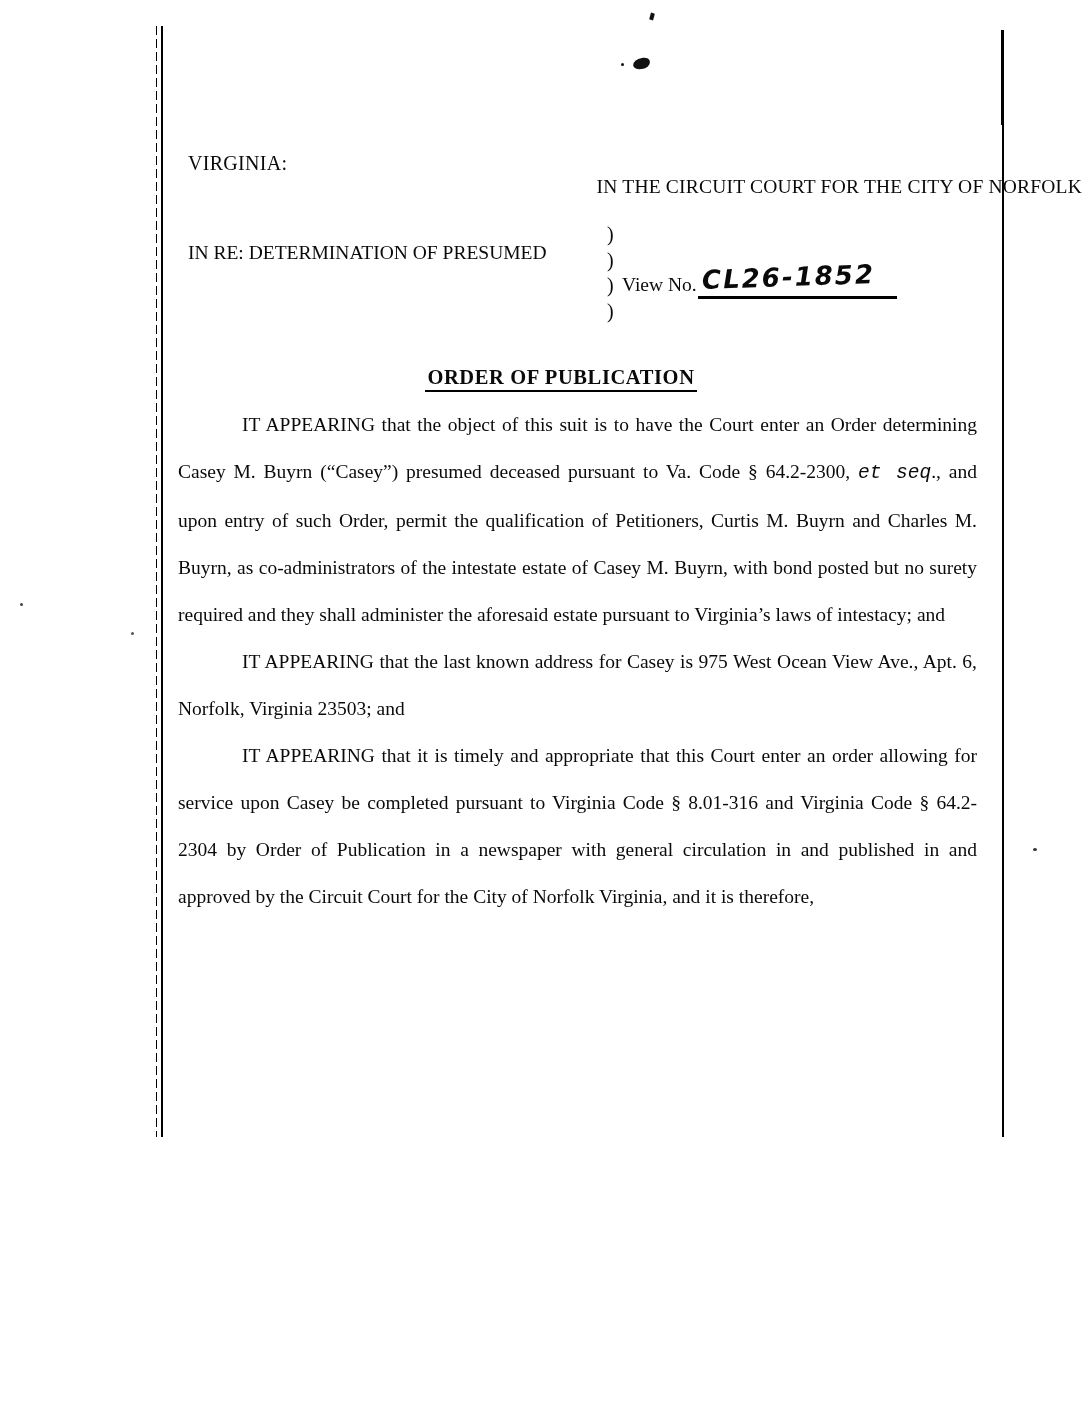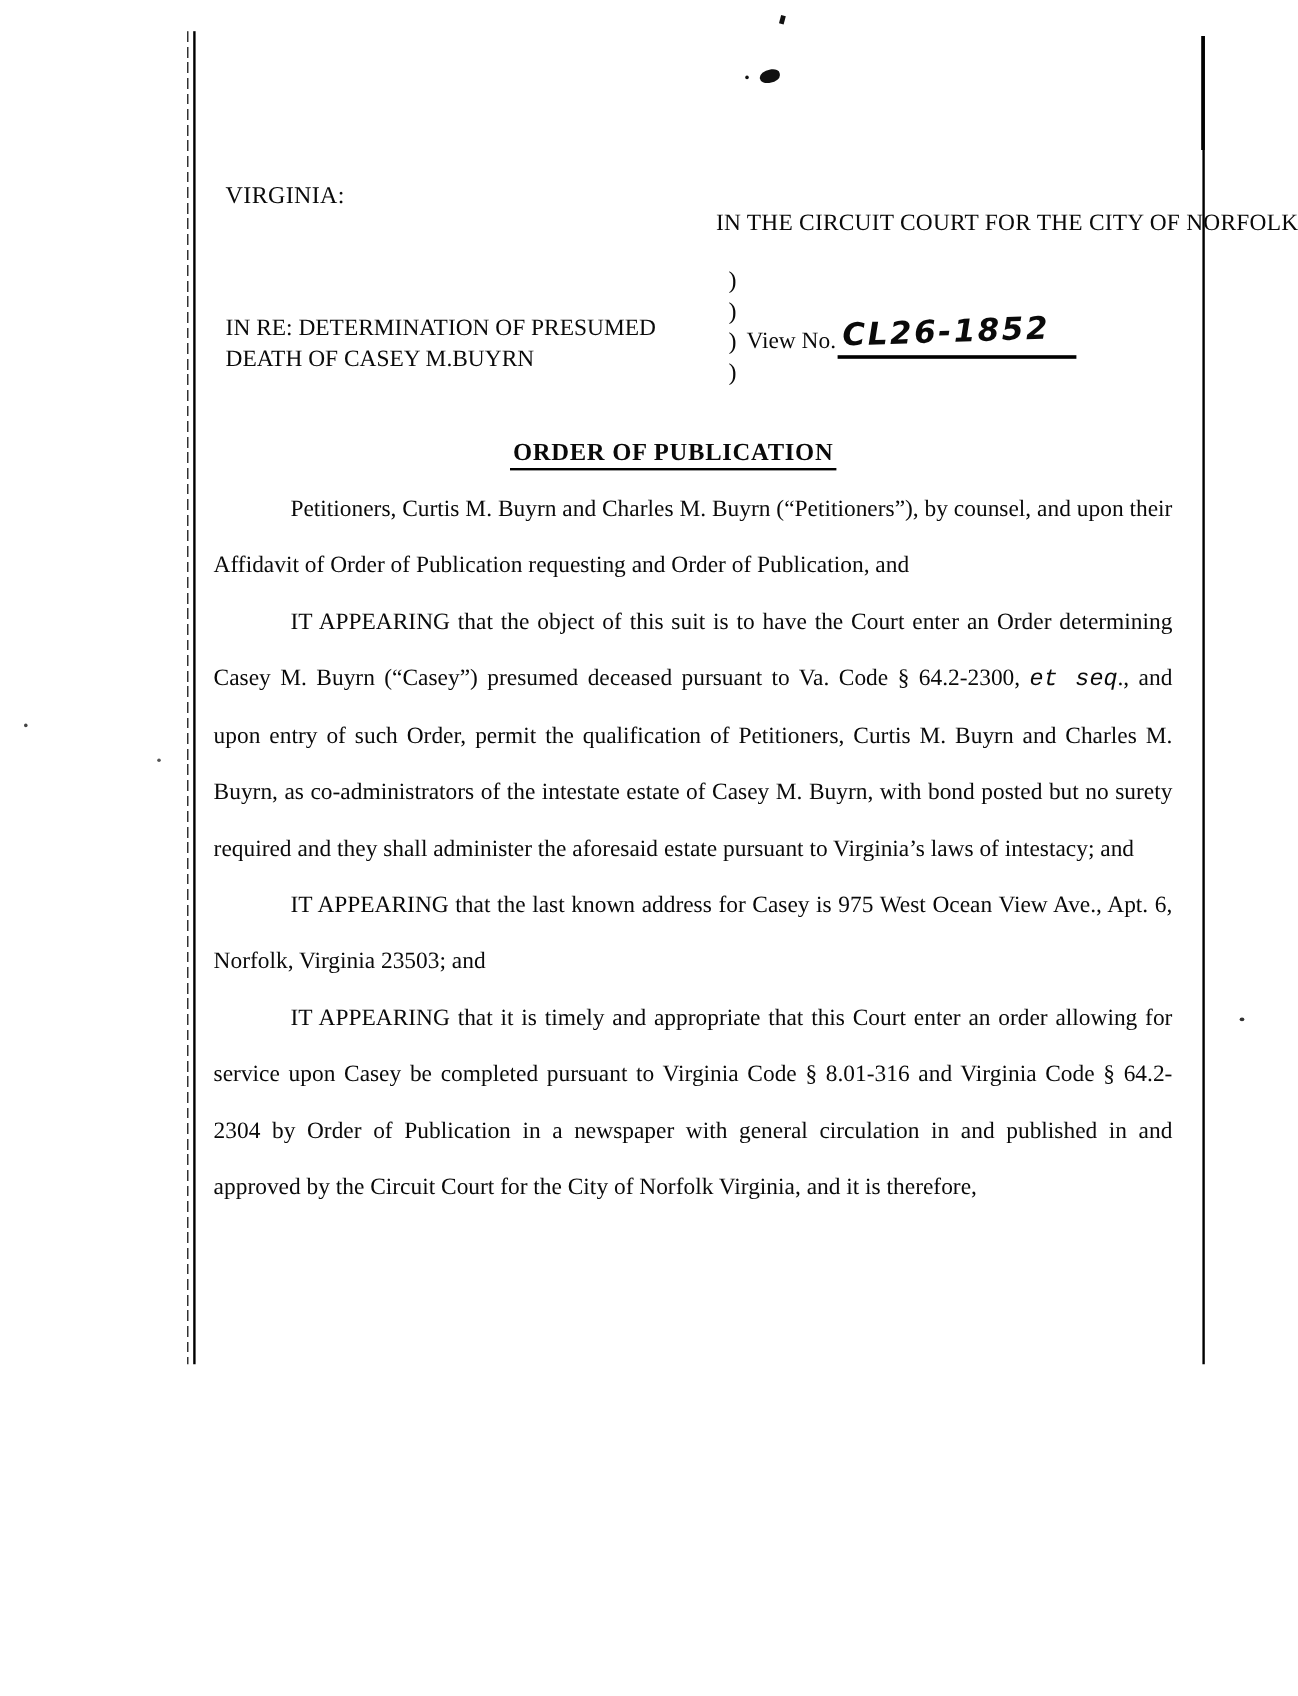--- a/index.html
+++ b/index.html
@@ -51,24 +51,25 @@
   .court-header {
     position: absolute;
     left: 0; top: 176px;
     width: 1082px;
     text-align: right;
     font-size: 19.5px;
     letter-spacing: 0.2px;
   }
   .caption-party {
     position: absolute;
-    left: 188px; top: 261px;
+    left: 188px; top: 240px;
     font-size: 19.5px;
     line-height: 26px;
     white-space: nowrap;
+    text-align: center;
   }
   .paren-col {
     position: absolute;
     left: 607px; top: 222px;
     font-size: 20px;
     line-height: 25.5px;
   }
   .paren-col .paren { display: block; }
   .case-no-row {
     position: absolute;
@@ -155,40 +156,38 @@
   <div class="artifact art-dot-a"></div>
   <div class="artifact art-dot-b"></div>
   <div class="artifact art-dot-c"></div>
   <div class="artifact art-dot-d"></div>
 
   <div class="state-header">VIRGINIA:</div>
   <div class="court-header">IN THE CIRCUIT COURT FOR THE CITY OF NORFOLK</div>
 
   <div class="caption-party">
     <div>IN RE: DETERMINATION OF PRESUMED</div>
-    <div>DEATH OF CASEY M.BUYRN</div>
   </div>
 
   <div class="paren-col">
     <span class="paren">)</span>
     <span class="paren">)</span>
     <span class="paren">)</span>
     <span class="paren">)</span>
   </div>
 
   <div class="case-no-row">View No.</div>
   <div class="case-no-value">CL26-1852</div>
   <div class="case-no-underline"></div>
 
   <div class="order-title">
     <span>ORDER OF PUBLICATION</span>
   </div>
 
   <div class="body-text">
-    <p>Petitioners, Curtis M. Buyrn and Charles M. Buyrn (“Petitioners”), by counsel, and upon their Affidavit of Order of Publication requesting and Order of Publication, and</p>
     <p><span>IT APPEARING that the object of this suit is to have the Court enter an Order determining Casey M. Buyrn (“Casey”) presumed deceased pursuant to Va. Code § 64.2-2300, </span><span class="italic">et seq</span><span>., and upon entry of such Order, permit the qualification of Petitioners, Curtis M. Buyrn and Charles M. Buyrn, as co-administrators of the intestate estate of Casey M. Buyrn, with bond posted but no surety required and they shall administer the aforesaid estate pursuant to Virginia’s laws of intestacy; and</span></p>
     <p>IT APPEARING that the last known address for Casey is 975 West Ocean View Ave., Apt. 6, Norfolk, Virginia 23503; and</p>
     <p>IT APPEARING that it is timely and appropriate that this Court enter an order allowing for service upon Casey be completed pursuant to Virginia Code § 8.01-316 and Virginia Code § 64.2-2304 by Order of Publication in a newspaper with general circulation in and published in and approved by the Circuit Court for the City of Norfolk Virginia, and it is therefore,</p>
   </div>
 
   <div class="page-number">1</div>
 
 </div>
 
 </body></html>

